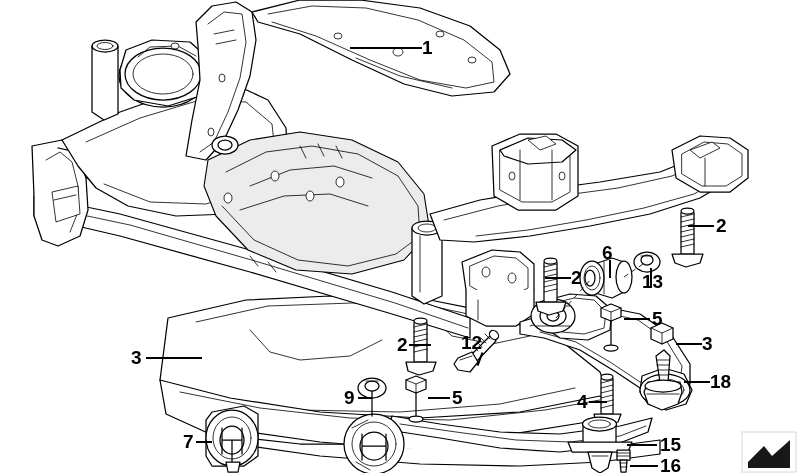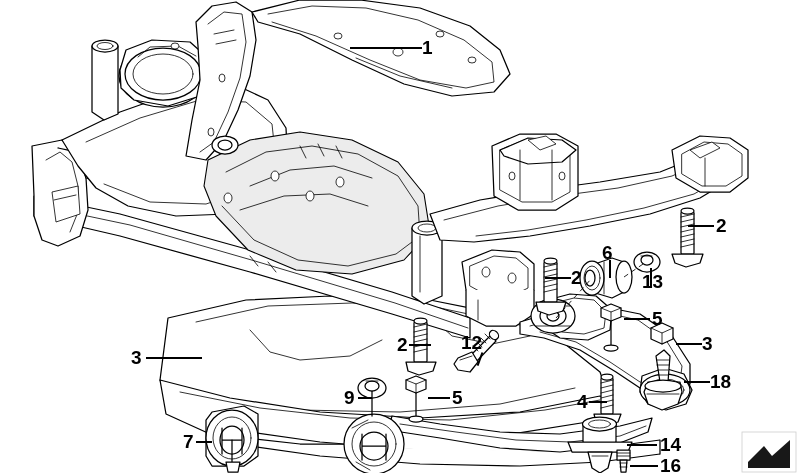--- a/index.html
+++ b/index.html
@@ -325,21 +325,21 @@
     <div class="callout" style="left:702px; top:334px;">3</div>
   </div>
 
   <div>
     <div class="lead" style="left:684px; top:381px; width:26px;"></div>
     <div class="callout" style="left:710px; top:372px;">18</div>
   </div>
 
   <div>
     <div class="lead" style="left:627px; top:444px; width:30px;"></div>
-    <div class="callout" style="left:660px; top:435px;">14</div>
+    <div class="callout" style="left:660px; top:435px;">15</div>
   </div>
 
   <div>
     <div class="lead" style="left:630px; top:465px; width:28px;"></div>
     <div class="callout" style="left:660px; top:456px;">16</div>
   </div>
 
   <div>
     <div class="lead" style="left:589px; top:401px; width:18px;"></div>
     <div class="callout" style="left:577px; top:392px;">4</div>

